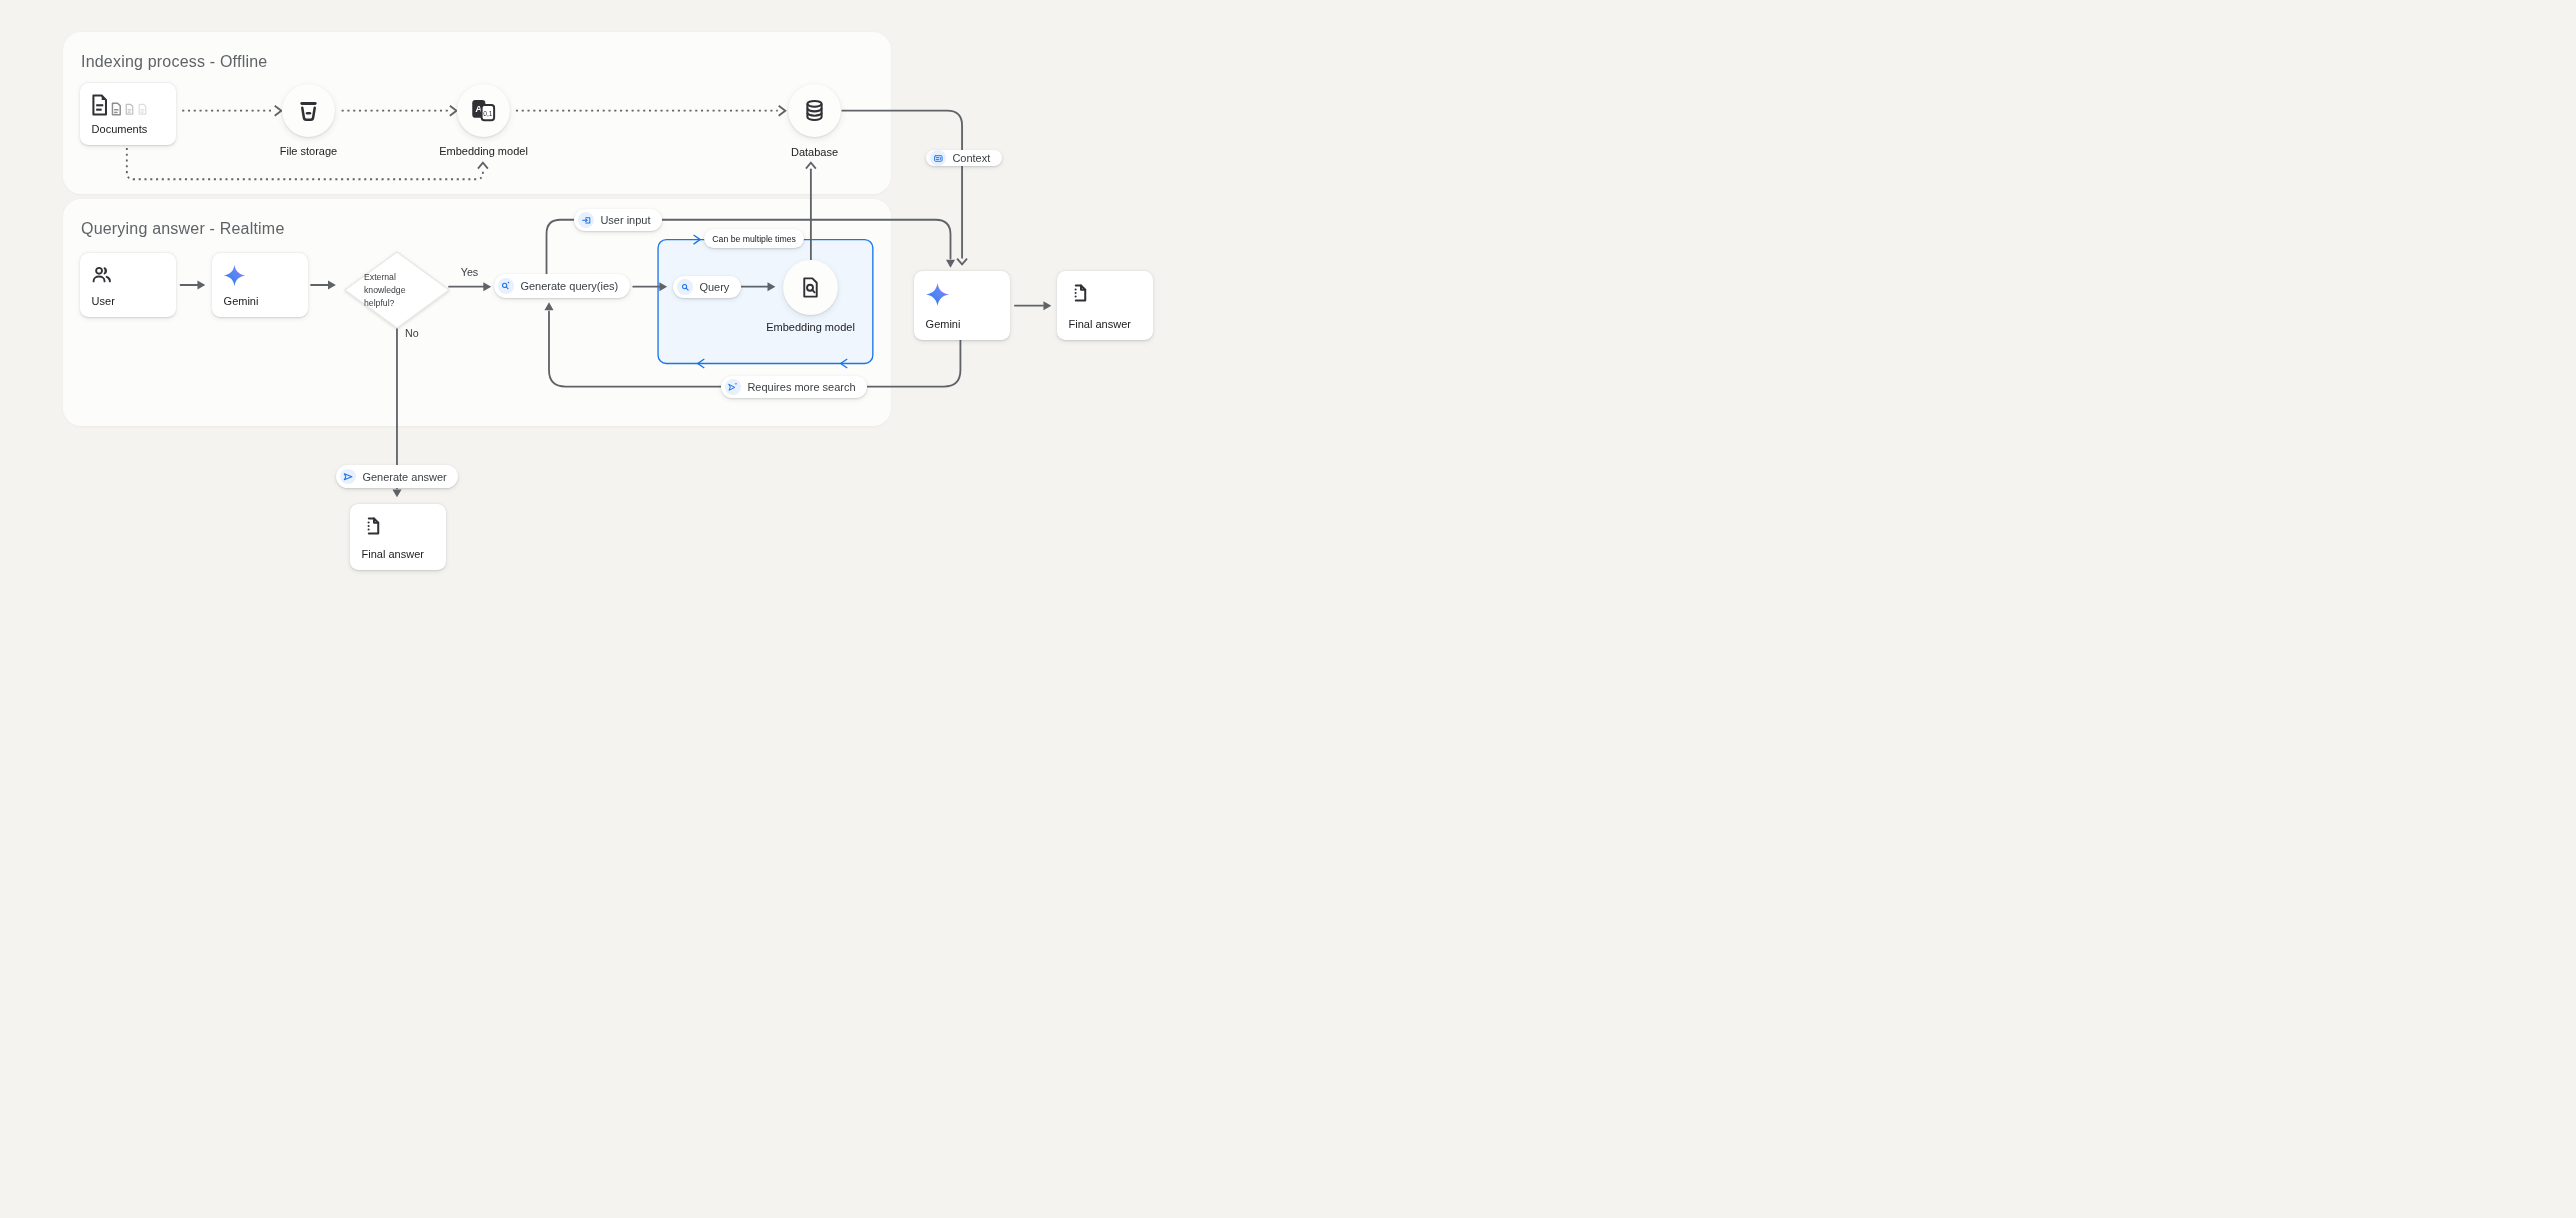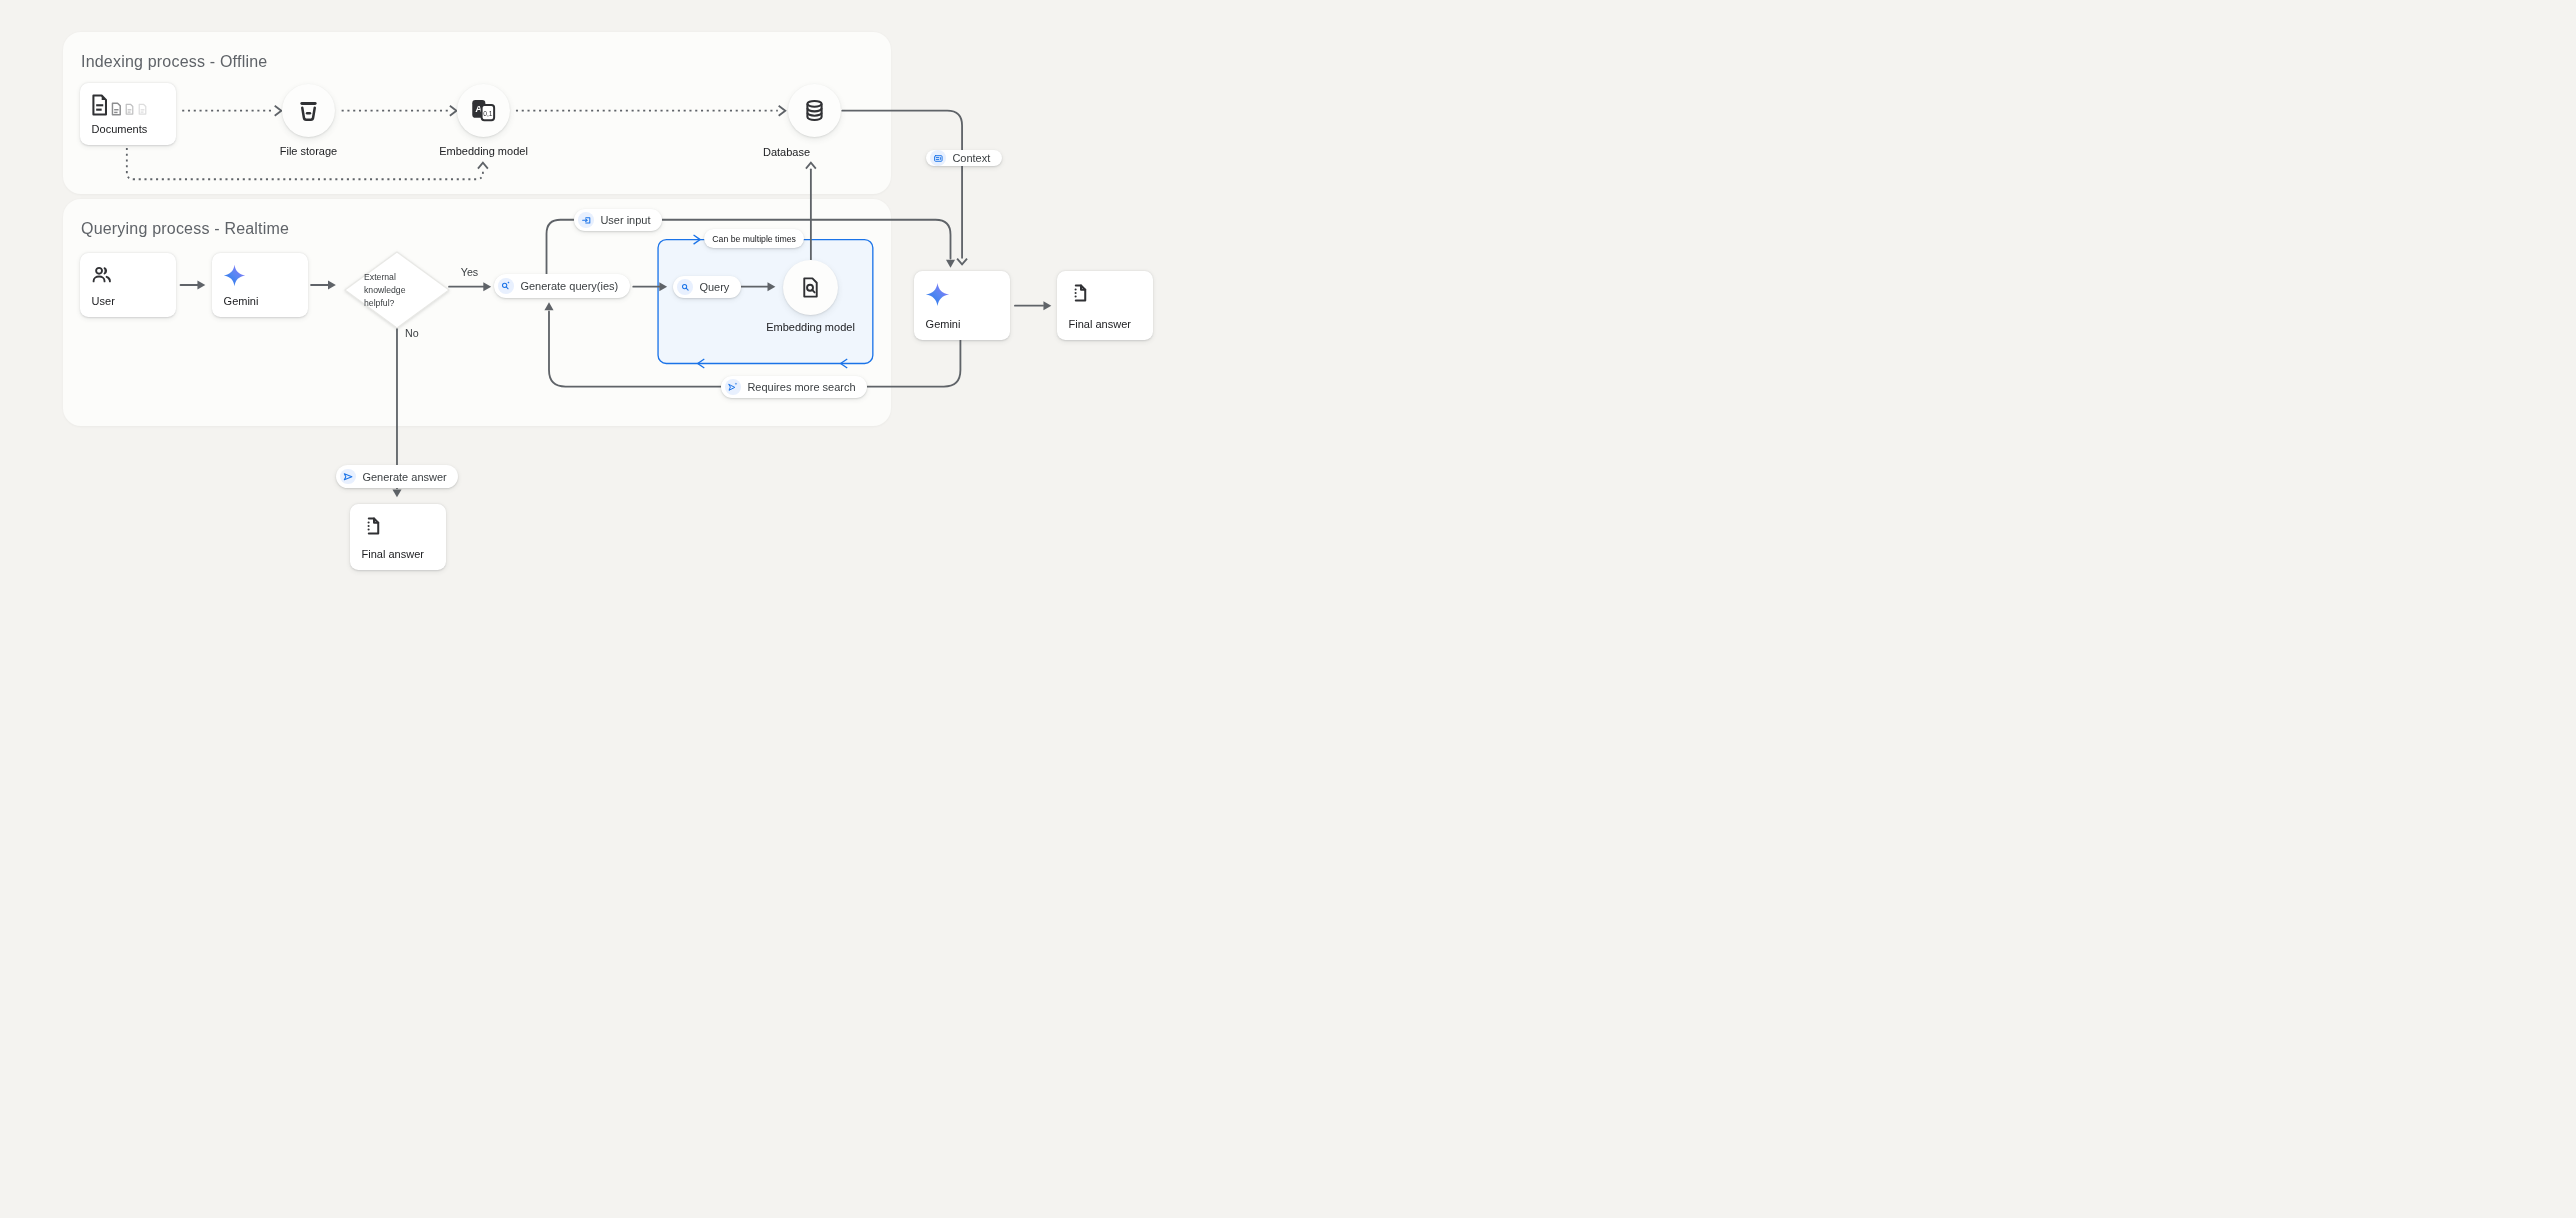--- a/index.html
+++ b/index.html
@@ -66,21 +66,21 @@
         <stop offset="0" stop-color="#1a73e8"></stop>
         <stop offset="0.5" stop-color="#5687f2"></stop>
         <stop offset="1" stop-color="#9b72f9"></stop>
       </linearGradient>
     </defs>
   </svg>
 
   <div class="panel" style="left:63px;top:32px;width:828px;height:162px;"></div>
   <div class="panel" style="left:63px;top:199px;width:828px;height:227px;"></div>
   <div class="panel-title" style="left:81px;top:53px;">Indexing process - Offline</div>
-  <div class="panel-title" style="left:81px;top:220px;">Querying process - Realtime</div>
+  <div class="panel-title" style="left:81px;top:220px;">Querying answer - Realtime</div>
 
   <svg class="wires" width="1288" height="613" viewBox="0 0 1558 742">
     <g stroke="#5f6368" stroke-width="2.2" fill="none" stroke-dasharray="2.5 4.5">
       <path d="M220,134 H331"></path>
       <path d="M413,134 H543"></path>
       <path d="M624,134 H941"></path>
       <path d="M153,179 V209 Q153,217 161,217 H576 Q584,217 584,209 V206"></path>
     </g>
     <g stroke="#5f6368" stroke-width="2.2" fill="none">
       <path d="M332,128 L340,134 L332,140"></path>
@@ -178,21 +178,21 @@
     <div class="circ-label" style="left:413px;top:145px;">Embedding model</div>
 
     <div class="circle" style="left:788px;top:84px;width:53px;height:53px;">
       <svg width="25" height="25" viewBox="0 0 24 24" fill="none" stroke="#303134" stroke-width="2">
           <ellipse cx="12" cy="5.6" rx="6.8" ry="2.8"></ellipse>
           <path d="M5.2,5.6 V18.2 c0,1.6 3,2.9 6.8,2.9 s6.8,-1.3 6.8,-2.9 V5.6"></path>
           <path d="M5.2,9.9 c0,1.6 3,2.9 6.8,2.9 s6.8,-1.3 6.8,-2.9"></path>
           <path d="M5.2,14.1 c0,1.6 3,2.9 6.8,2.9 s6.8,-1.3 6.8,-2.9"></path>
         </svg>
     </div>
-    <div class="circ-label" style="left:716px;top:146px;">Database</div>
+    <div class="circ-label" style="left:744px;top:146px;">Database</div>
 
     <div class="card" style="left:80px;top:253px;width:96px;height:64px;">
       <div class="icon">
         <svg width="21.5" height="21.5" viewBox="0 0 24 24" fill="none" stroke="#303134" stroke-width="2.1" stroke-linecap="round">
             <circle cx="9" cy="7.6" r="3.3"></circle>
             <path d="M2.9,19.4 v-0.5 c0,-3 2.8,-4.9 6.1,-4.9 s6.1,1.9 6.1,4.9 v0.5"></path>
             <path d="M15.1,4.7 a3.3,3.3 0 0 1 0,5.9" fill="#303134" stroke="none"></path>
             <path d="M15.1,4.7 a3.3,3.3 0 0 1 0,5.9"></path>
             <path d="M17.4,14.3 c2.2,0.8 3.7,2.4 3.7,4.6 v0.5" fill="#303134"></path>
           </svg>

